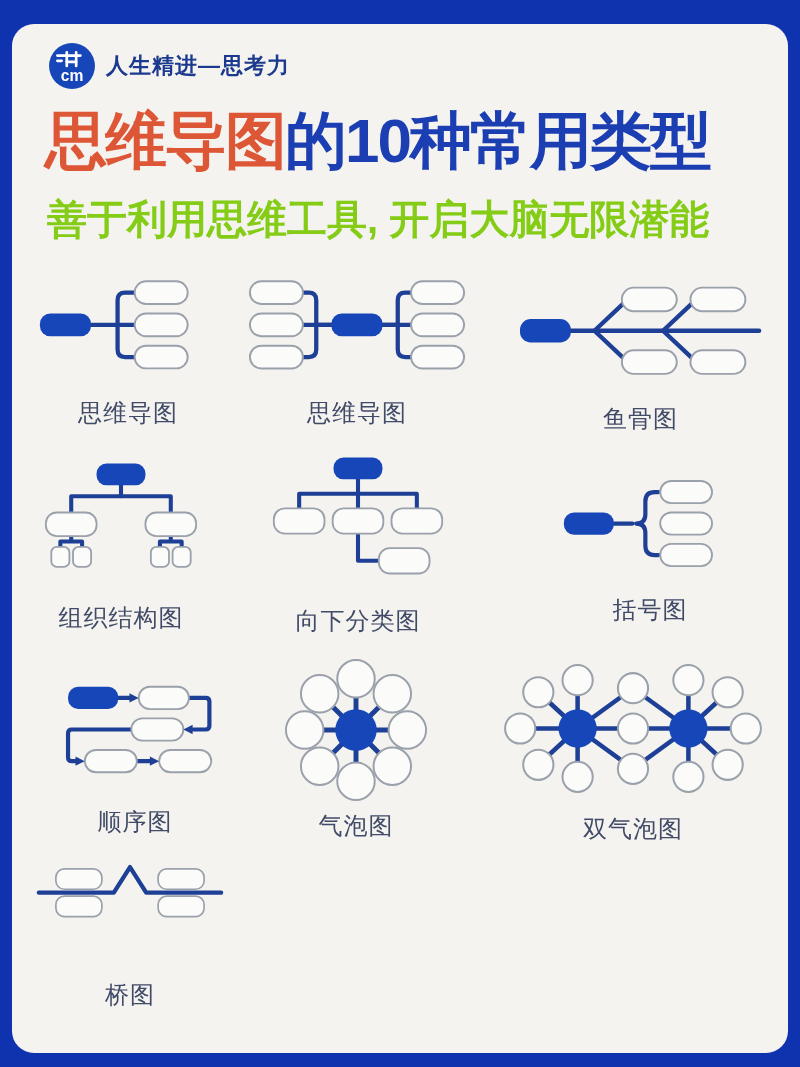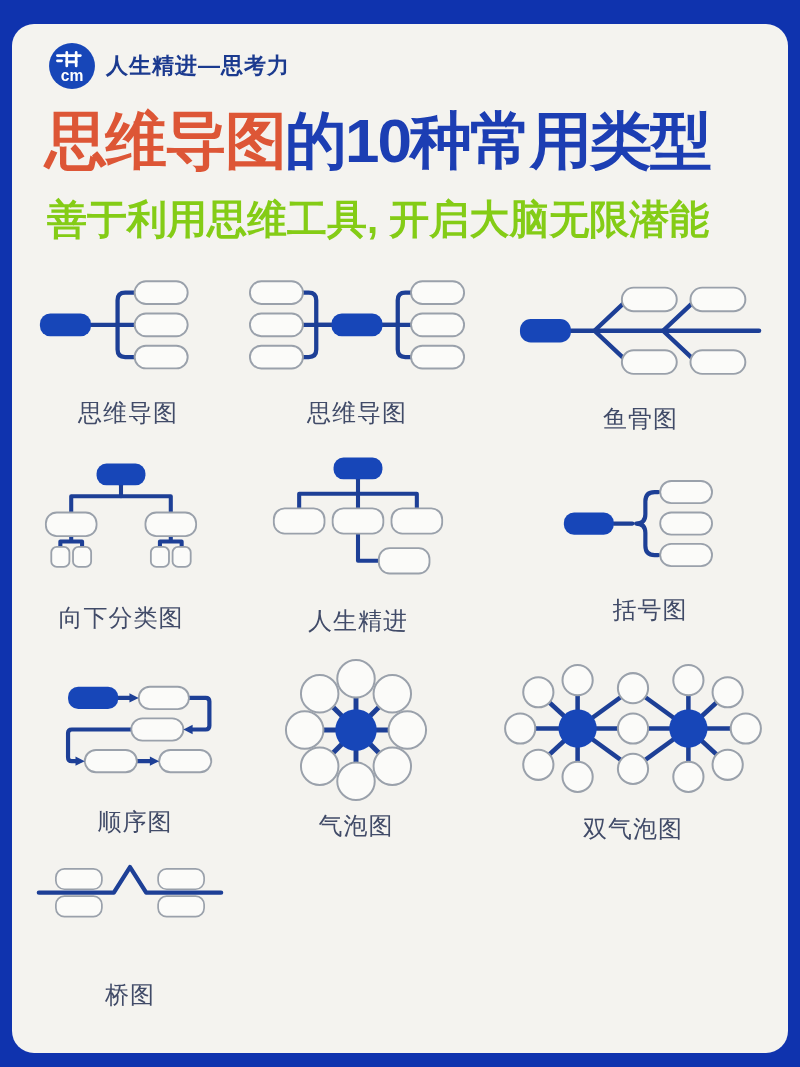--- a/index.html
+++ b/index.html
@@ -140,35 +140,35 @@
       <path class="conn" d="M40,84 V90 M28,96 V90 H52 V96"></path>
       <path class="conn" d="M150,84 V90 M138,96 V90 H162 V96"></path>
       <rect class="fillnode" x="68" y="4" width="54" height="24" rx="11"></rect>
       <rect class="node" x="12" y="58" width="56" height="26" rx="12"></rect>
       <rect class="node" x="122" y="58" width="56" height="26" rx="12"></rect>
       <rect class="node" x="18" y="96" width="20" height="22" rx="6"></rect>
       <rect class="node" x="42" y="96" width="20" height="22" rx="6"></rect>
       <rect class="node" x="128" y="96" width="20" height="22" rx="6"></rect>
       <rect class="node" x="152" y="96" width="20" height="22" rx="6"></rect>
     </svg>
-    <div class="diagram-label">向下分类图</div>
+    <div class="diagram-label">组织结构图</div>
   </div>
 
   <div class="cell" style="left:272px;top:442px;width:172px;">
     <svg viewBox="0 0 190 160">
       <path class="conn" d="M95,28 V60"></path>
       <path class="conn" d="M30,60 V44 H160 V60"></path>
       <path class="conn" d="M95,88 V118 H118"></path>
       <rect class="fillnode" x="68" y="4" width="54" height="24" rx="11"></rect>
       <rect class="node" x="2" y="60" width="56" height="28" rx="12"></rect>
       <rect class="node" x="67" y="60" width="56" height="28" rx="12"></rect>
       <rect class="node" x="132" y="60" width="56" height="28" rx="12"></rect>
       <rect class="node" x="118" y="104" width="56" height="28" rx="12"></rect>
     </svg>
-    <div class="diagram-label">人生精进</div>
+    <div class="diagram-label">向下分类图</div>
   </div>
 
   <div class="cell" style="left:42px;top:658px;width:186px;">
     <svg viewBox="0 0 200 140">
       <path class="conn" d="M82,30 H95"></path>
       <path class="conn" d="M158,30 H176 Q180,30 180,34 V60 Q180,64 176,64 H162"></path>
       <path class="conn" d="M96,64 H32 Q28,64 28,68 V94 Q28,98 32,98 H36"></path>
       <path class="conn" d="M102,98 H116"></path>
       <rect class="fillnode" x="28" y="18" width="54" height="24" rx="11"></rect>
       <rect class="node" x="104" y="18" width="54" height="24" rx="12"></rect>

